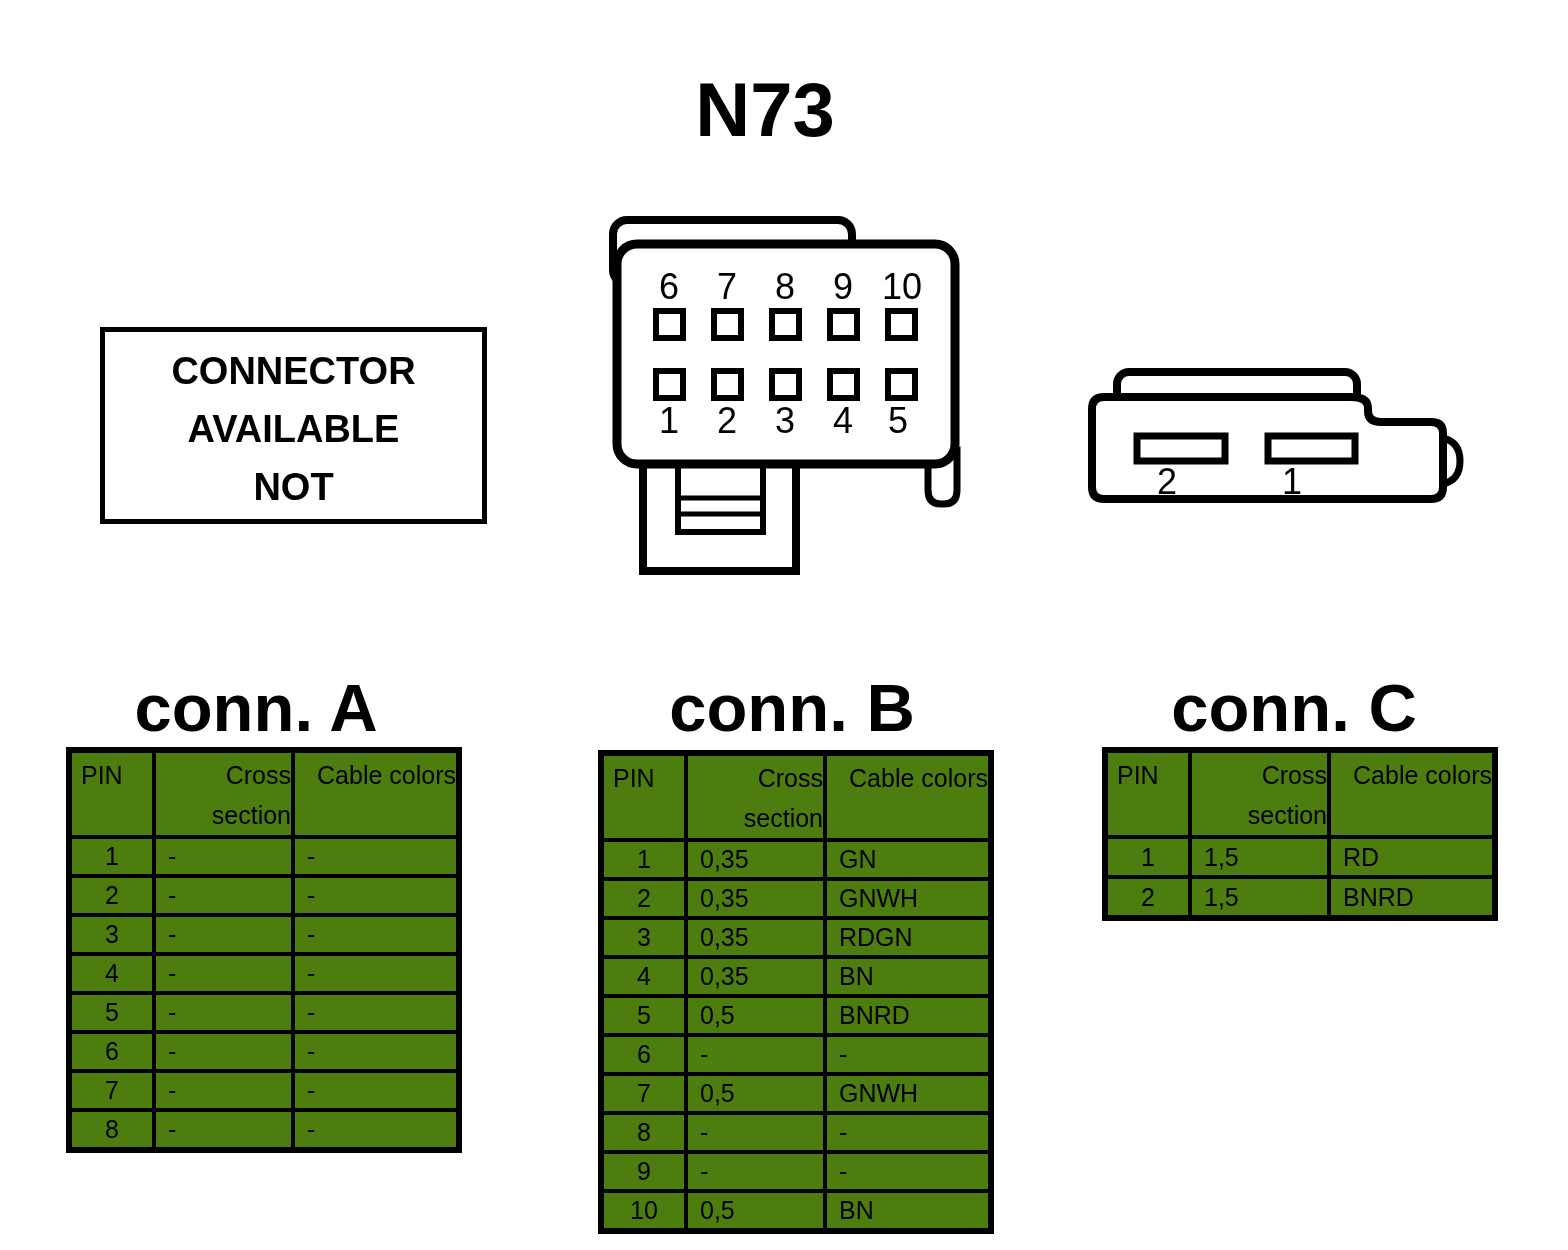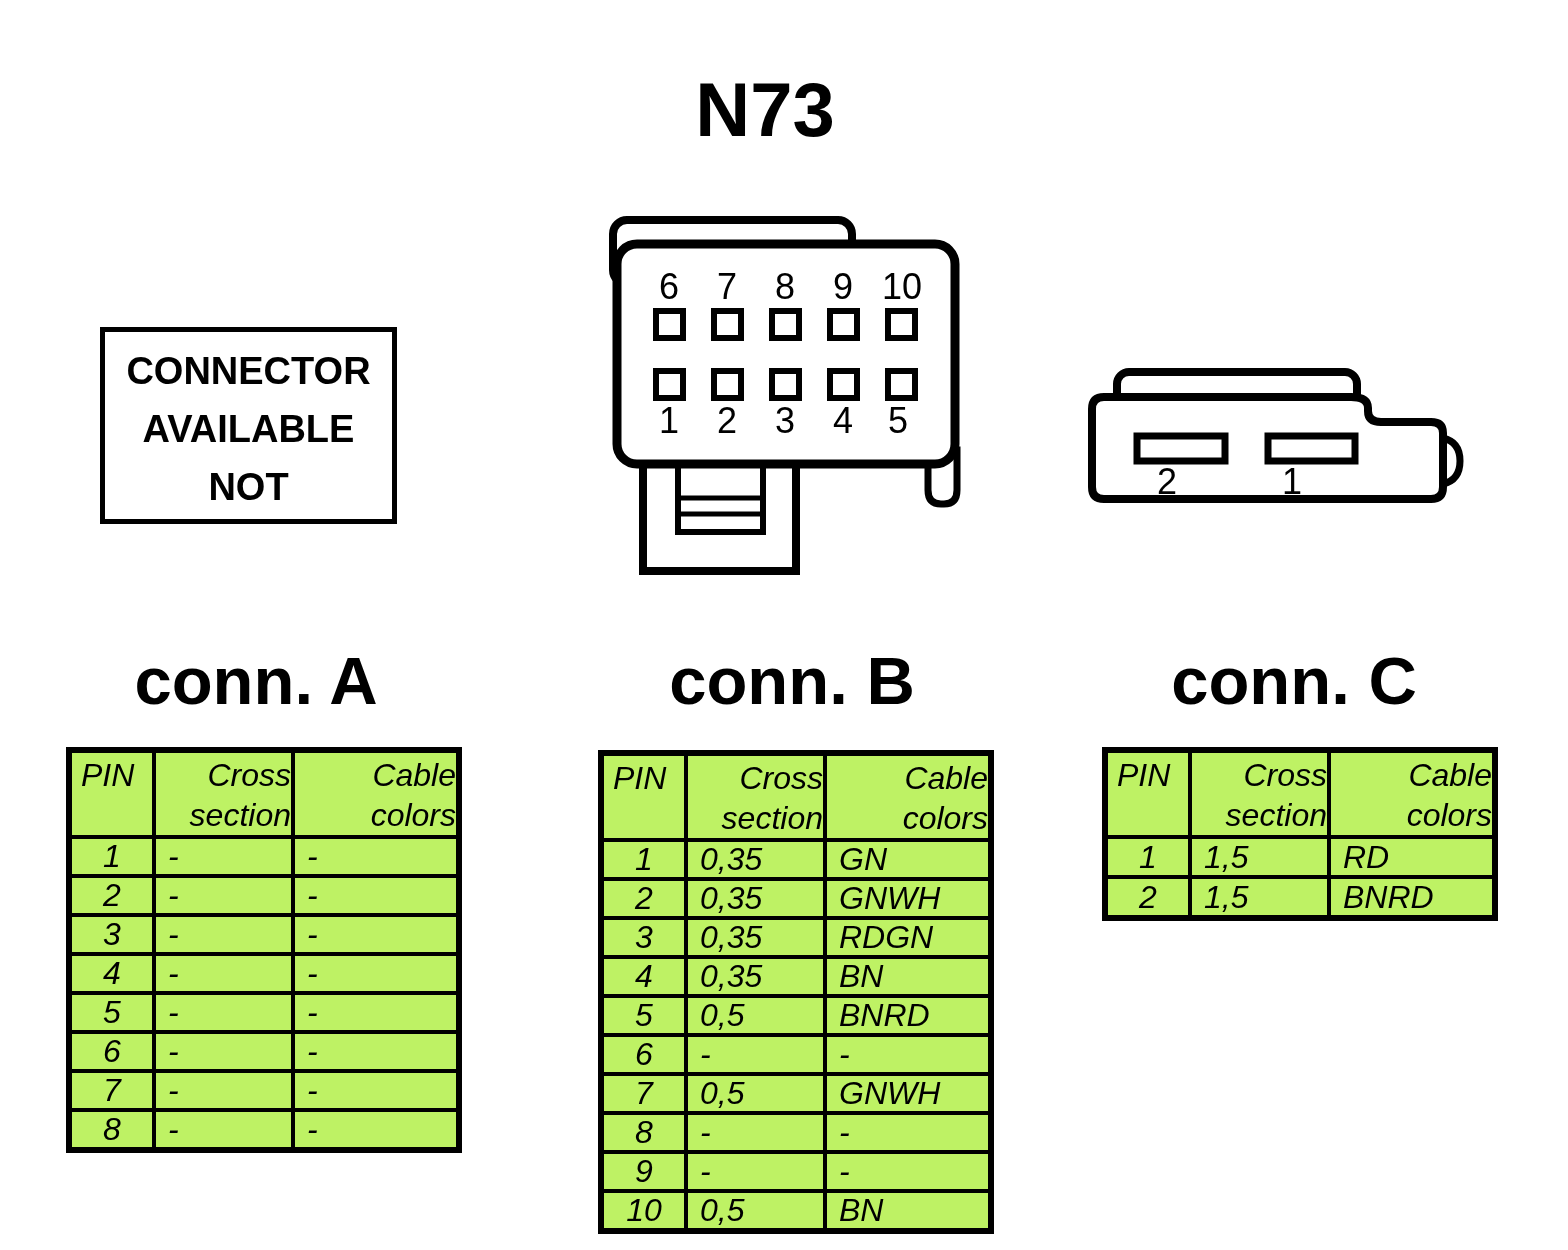--- a/index.html
+++ b/index.html
@@ -18,49 +18,48 @@
   
   .main-title {
     position:absolute;
     top:36px; left:765px;
     transform:translateX(-50%);
     font-size:76px; font-weight:bold; line-height:80px;
     white-space:nowrap;
   }
   .conn-title {
     position:absolute;
-    top:612px;
+    top:639px;
     transform:translateX(-50%);
     font-size:67px; font-weight:bold; line-height:70px;
     white-space:nowrap;
   }
 
   
   .na-box {
     position:absolute;
     left:100px; top:293px;
-    width:297px; height:197px;
+    width:387px; height:197px;
     border:5px solid #000;
     box-sizing:border-box;
     text-align:center;
     font-weight:bold;
     font-size:38px;
     line-height:58px;
     padding-top:10px;
   }
 
   
   table.pin-table {
     position:absolute;
     border-collapse:collapse;
     table-layout:fixed;
-    background:#bef264;
+    background:#4d7c0f;
     border:6px solid #000;
-    font-size:32px;
-    font-style:italic;
+    font-size:25px;
   }
   table.pin-table th, table.pin-table td {
     border:4px solid #000;
     padding:0;
     overflow:hidden;
     white-space:nowrap;
   }
   table.pin-table th {
     font-weight:normal;
     vertical-align:top;

